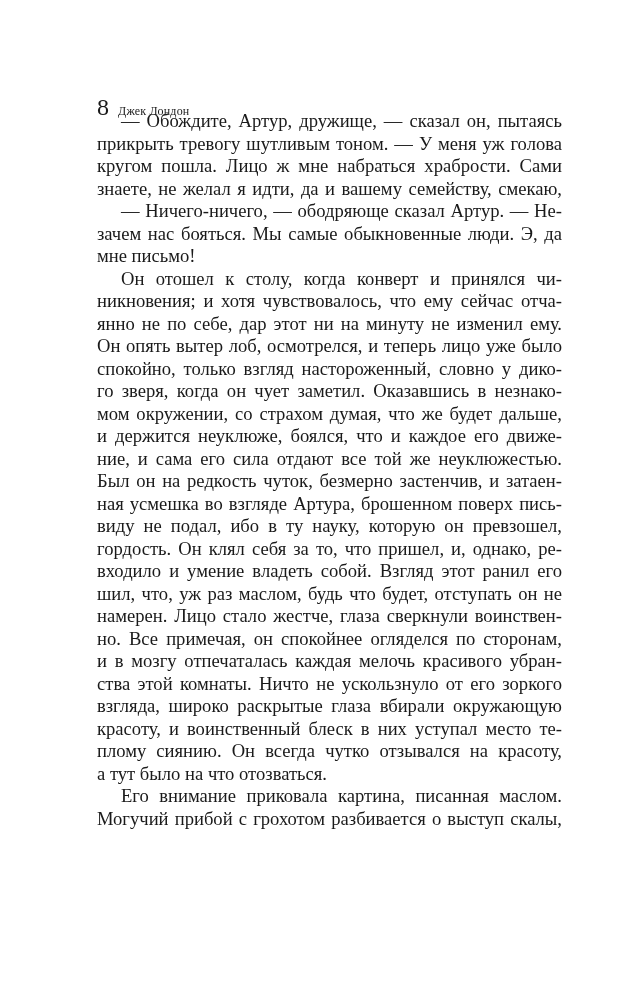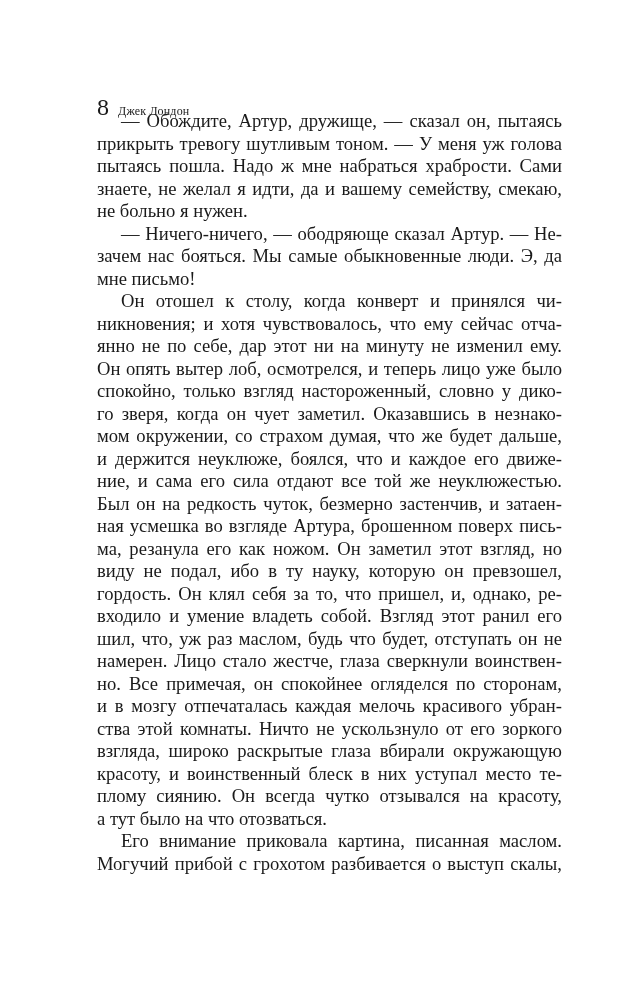--- a/index.html
+++ b/index.html
@@ -61,38 +61,36 @@
 <body>
 
 <div class="page">
   <div class="running-head">
     <span class="page-number">8</span>
     <span class="running-title">Джек Лондон</span>
   </div>
   <div class="body-text" id="body-text">
       <span class="line indent">— Обождите, Артур, дружище, — сказал он, пытаясь</span>
       <span class="line">прикрыть тревогу шутливым тоном. — У меня уж голова</span>
-      <span class="line">пытаясь пошла. Надо ж мне набраться храбрости. Сами</span>
+      <span class="line">кругом пошла. Лицо ж мне набраться храбрости. Сами</span>
       <span class="line">знаете, не желал я идти, да и вашему семейству, смекаю,</span>
-      <span class="line last">не больно я нужен.</span>
       <span class="line indent">— Ничего-ничего, — ободряюще сказал Артур. — Не-</span>
       <span class="line">зачем нас бояться. Мы самые обыкновенные люди. Э, да</span>
       <span class="line last">мне письмо!</span>
       <span class="line indent">Он отошел к столу, когда конверт и принялся чи-</span>
       <span class="line">никновения; и хотя чувствовалось, что ему сейчас отча-</span>
       <span class="line">янно не по себе, дар этот ни на минуту не изменил ему.</span>
       <span class="line">Он опять вытер лоб, осмотрелся, и теперь лицо уже было</span>
       <span class="line">спокойно, только взгляд настороженный, словно у дико-</span>
       <span class="line">го зверя, когда он чует заметил. Оказавшись в незнако-</span>
       <span class="line">мом окружении, со страхом думая, что же будет дальше,</span>
       <span class="line">и держится неуклюже, боялся, что и каждое его движе-</span>
       <span class="line">ние, и сама его сила отдают все той же неуклюжестью.</span>
       <span class="line">Был он на редкость чуток, безмерно застенчив, и затаен-</span>
       <span class="line">ная усмешка во взгляде Артура, брошенном поверх пись-</span>
-      <span class="line">ма, резанула его как ножом. Он заметил этот взгляд, но</span>
       <span class="line">виду не подал, ибо в ту науку, которую он превзошел,</span>
       <span class="line">гордость. Он клял себя за то, что пришел, и, однако, ре-</span>
       <span class="line">входило и умение владеть собой. Взгляд этот ранил его</span>
       <span class="line">шил, что, уж раз маслом, будь что будет, отступать он не</span>
       <span class="line">намерен. Лицо стало жестче, глаза сверкнули воинствен-</span>
       <span class="line">но. Все примечая, он спокойнее огляделся по сторонам,</span>
       <span class="line">и в мозгу отпечаталась каждая мелочь красивого убран-</span>
       <span class="line">ства этой комнаты. Ничто не ускользнуло от его зоркого</span>
       <span class="line">взгляда, широко раскрытые глаза вбирали окружающую</span>
       <span class="line">красоту, и воинственный блеск в них уступал место те-</span>

